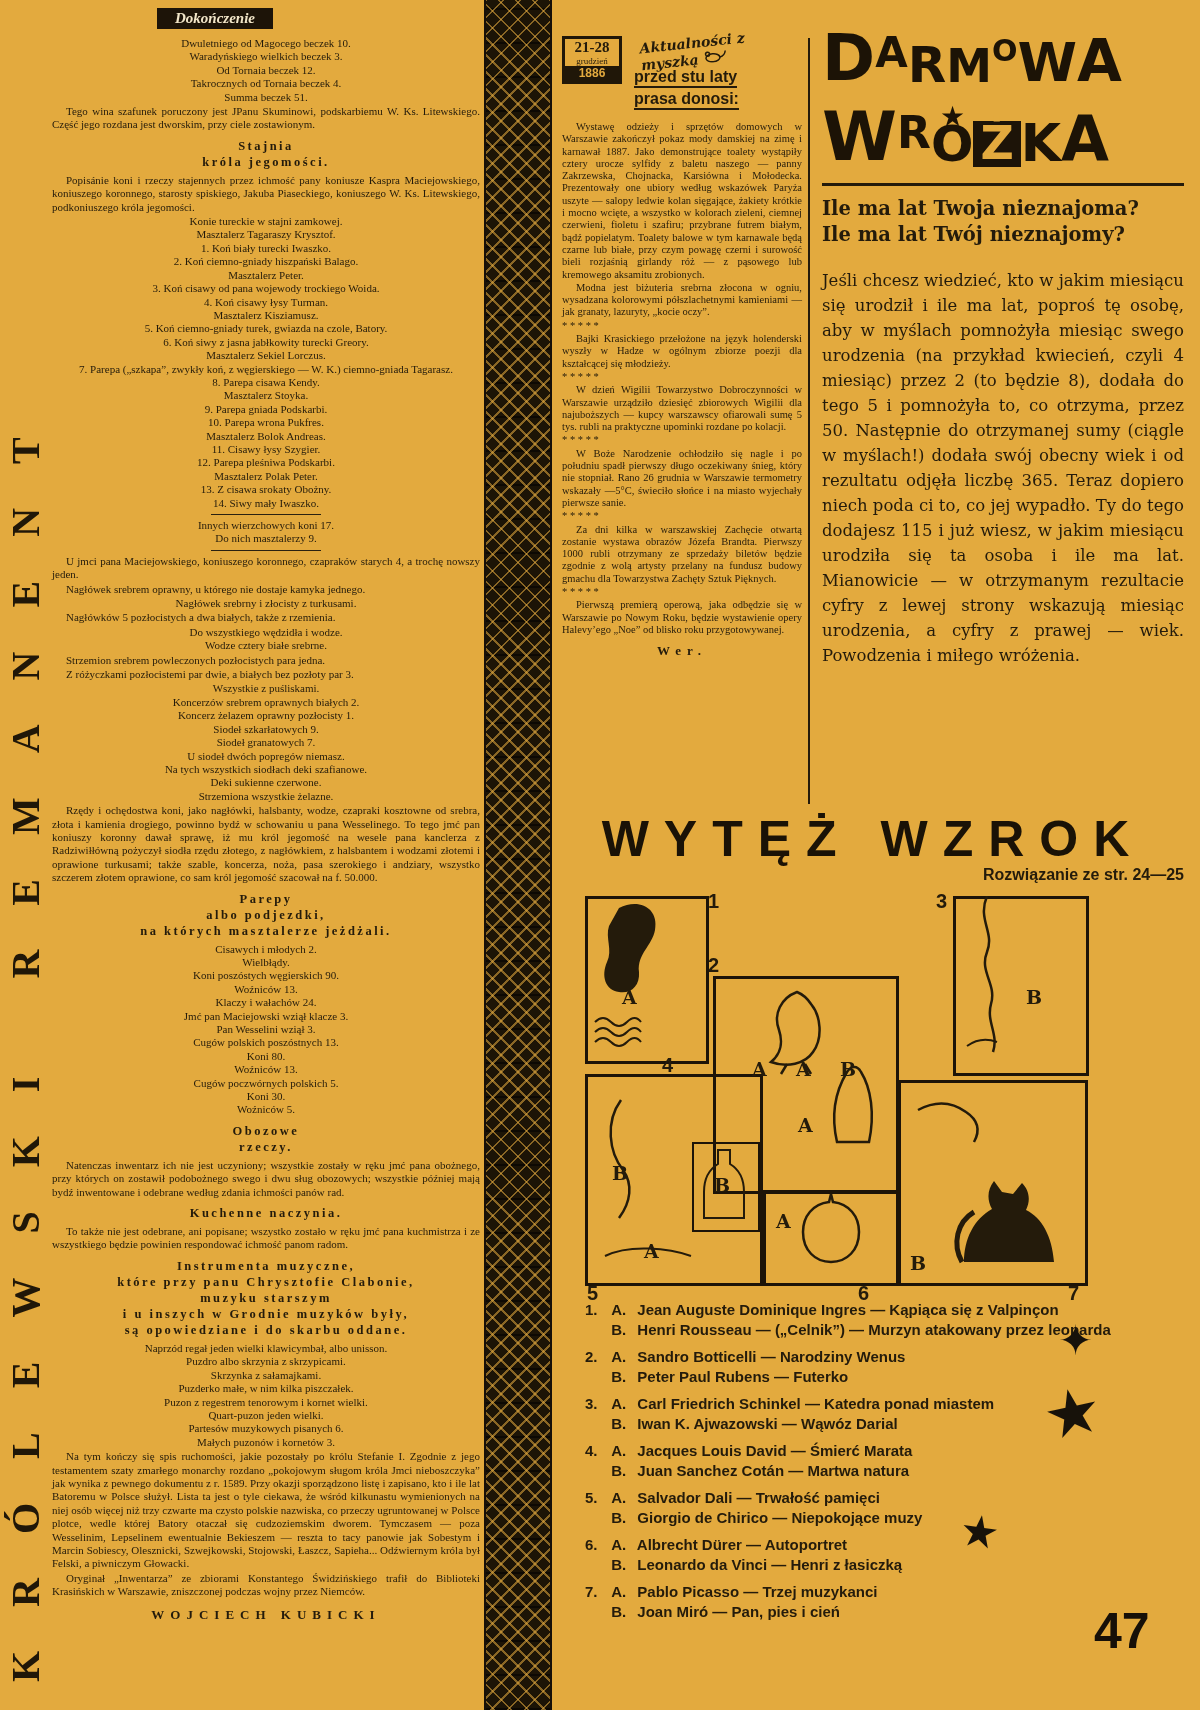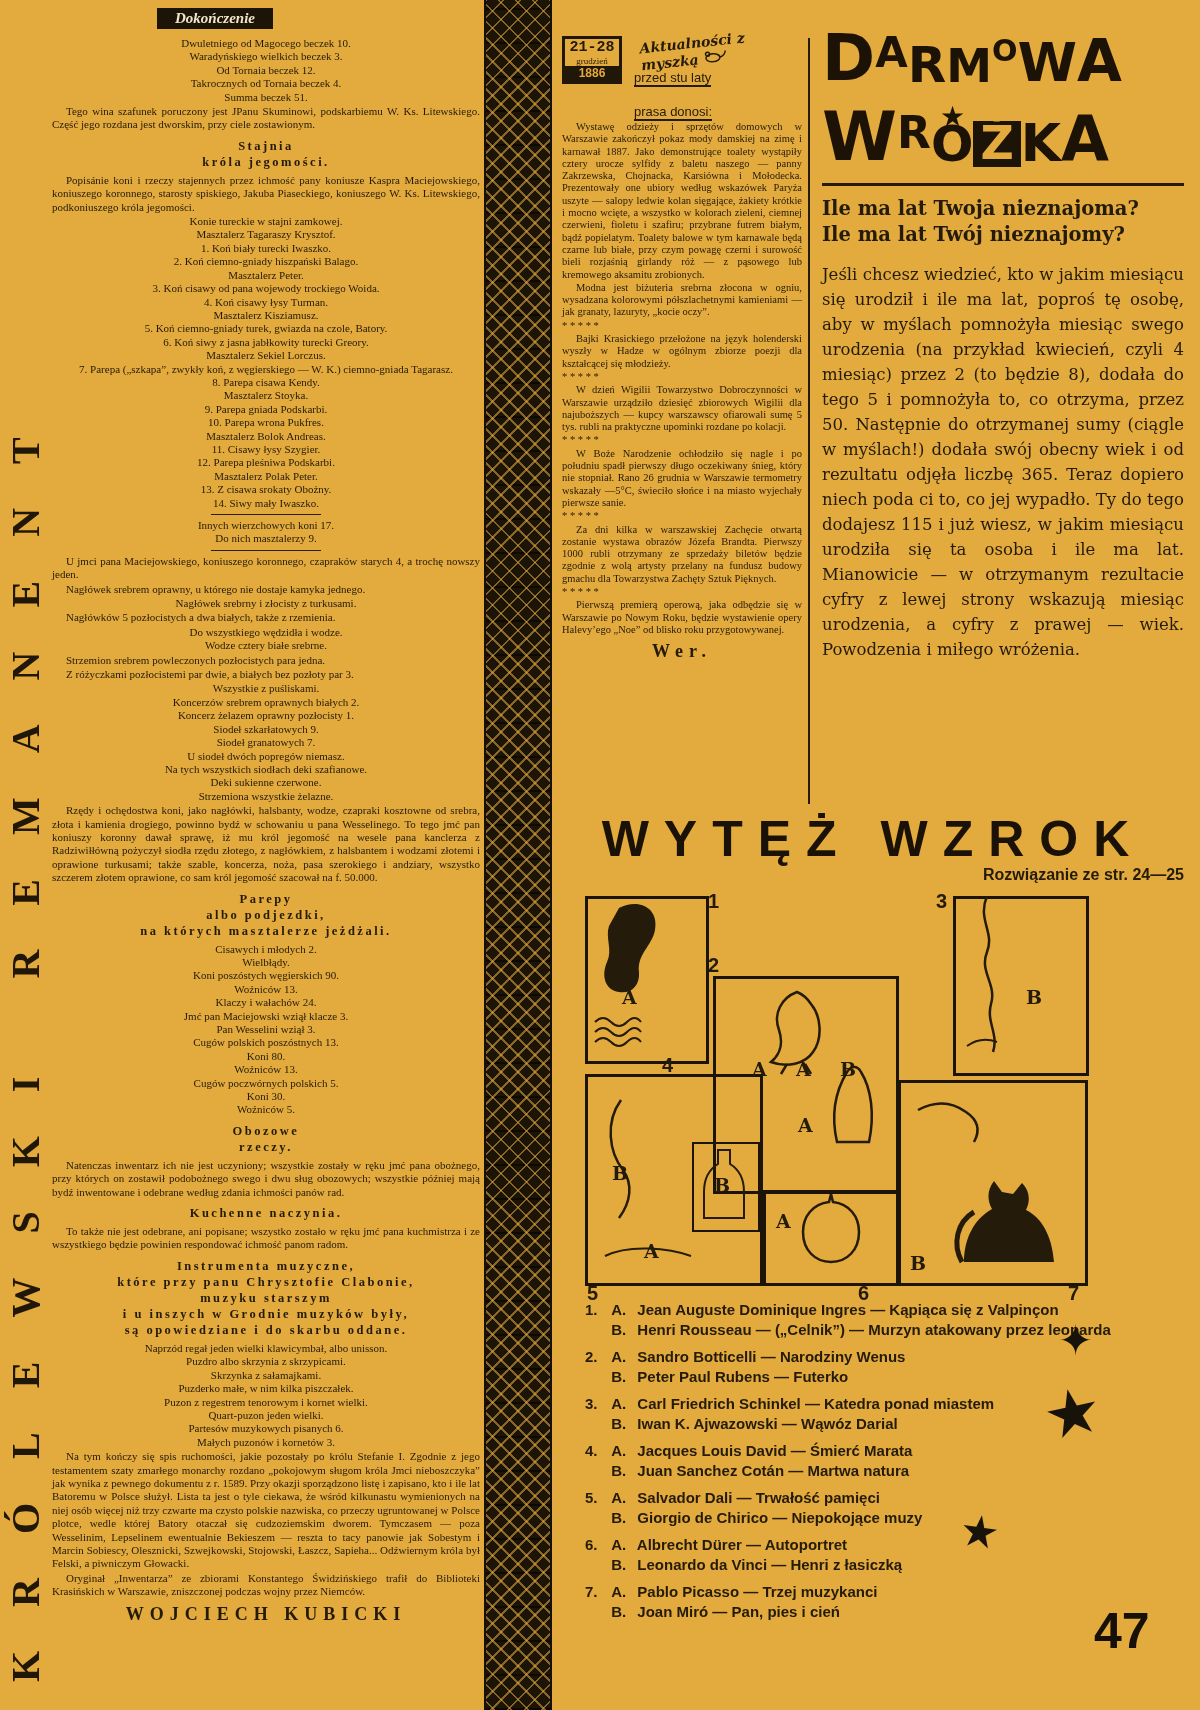--- a/index.html
+++ b/index.html
@@ -13,41 +13,41 @@
   
   .col-left{position:absolute;left:52px;top:8px;width:428px;}
   .badge{display:inline-block;margin:0 0 8px 105px;background:#1d1408;color:#f2e6c8;
          font-style:italic;font-weight:bold;font-size:15px;padding:2px 18px;}
   .art{font-size:11px;line-height:13.4px;}
   .b-c{text-align:center;}
   .b-p{text-align:justify;text-indent:14px;margin:1px 0;}
   .b-h{text-align:center;font-weight:bold;letter-spacing:2.5px;font-size:12.5px;
        line-height:16px;margin:6px 0 4px;white-space:pre-line;}
   .b-rule{height:1px;background:#2a2110;width:110px;margin:4px auto;}
-  .b-sig{text-align:center;font-weight:bold;letter-spacing:6px;font-size:18px;margin-top:9px;}
+  .b-sig{text-align:center;font-weight:bold;letter-spacing:6px;font-size:13px;margin-top:9px;}
   
   .strip{position:absolute;left:484px;top:0;width:64px;height:1710px;background-color:#1c1406;
     background-image:
       repeating-linear-gradient(45deg,rgba(227,170,62,0) 0 5px,rgba(227,170,62,.55) 5px 7px,rgba(227,170,62,0) 7px 12px),
       repeating-linear-gradient(-45deg,rgba(227,170,62,0) 0 5px,rgba(227,170,62,.55) 5px 7px,rgba(227,170,62,0) 7px 12px),
       repeating-linear-gradient(0deg,rgba(0,0,0,.55) 0 2px,rgba(0,0,0,0) 2px 34px);
     border-left:2px solid #171008;border-right:2px solid #171008;}
   
   .col-mid{position:absolute;left:562px;top:34px;width:240px;}
   .news-head{position:relative;height:86px;}
   .date-box{position:absolute;left:0;top:2px;width:54px;border:3px solid #201708;text-align:center;}
-  .date-top{font-weight:bold;font-size:15px;line-height:17px;font-family:Liberation Mono, monospace;}
+  .date-top{font-weight:bold;font-size:15px;line-height:17px;font-family:Liberation Serif, serif;}
   .date-mid{font-size:9px;line-height:10px;}
   .date-year{background:#201708;color:#e3aa3e;font-weight:bold;font-size:12px;line-height:15px;
              font-family:"Liberation Sans",sans-serif;}
   .logo{position:absolute;left:78px;top:-2px;width:160px;transform:rotate(-6deg);
         font-family:"DejaVu Serif",serif;font-style:italic;font-weight:bold;font-size:14px;}
   .taglines{position:absolute;left:72px;top:34px;}
-  .tag{font-weight:normal;font-size:13px;font-family:"Liberation Sans",sans-serif;
-       border-bottom:2px solid #241b0b;display:inline-block;margin-bottom:15px;}
+  .tag{font-weight:bold;font-size:16px;font-family:"Liberation Sans",sans-serif;
+       border-bottom:2px solid #241b0b;display:inline-block;margin-bottom:2px;}
   .news{font-size:10.5px;line-height:12.3px;}
   .vrule{position:absolute;left:808px;top:38px;height:766px;border-left:2px solid #241b0b;}
   
   .col-right{position:absolute;left:822px;top:30px;width:362px;}
   .f-title{position:relative;font-family:"DejaVu Sans",sans-serif;font-weight:bold;color:#1c1306;}
   .t-row{display:flex;align-items:flex-end;}
   .t-row span{line-height:.9;}
   .t-darmowa span:nth-child(1){font-size:64px;}
   .t-darmowa span:nth-child(2){font-size:42px;position:relative;top:-16px;}
   .t-darmowa span:nth-child(3){font-size:50px;}
@@ -58,21 +58,21 @@
   .t-wrozka{margin-top:18px;}
   .t-wrozka span:nth-child(1){font-size:68px;}
   .t-wrozka span:nth-child(2){font-size:44px;position:relative;top:-14px;}
   .t-wrozka span:nth-child(3){font-size:50px;}
   .t-wrozka span:nth-child(4){font-size:46px;background:#1d1408;color:#e3aa3e;padding:2px 7px;}
   .t-wrozka span:nth-child(5){font-size:52px;}
   .t-wrozka span:nth-child(6){font-size:62px;}
   .t-star{position:absolute;left:118px;top:70px;font-size:28px;}
   .f-rule{border-top:3px solid #241b0b;margin:16px 0 10px;}
   .f-q{font-family:"DejaVu Serif",serif;font-weight:bold;font-size:19.5px;line-height:26px;}
-  .f-body{margin-top:14px;font-family:"DejaVu Serif",serif;font-size:16.5px;line-height:25px;
+  .f-body{margin-top:20px;font-family:"DejaVu Serif",serif;font-size:16.5px;line-height:25px;
           text-align:justify;}
   
   .p-title{position:absolute;left:562px;top:810px;width:622px;text-align:center;
            font-family:"Liberation Sans",sans-serif;font-weight:bold;font-size:50px;
            letter-spacing:15px;color:#1a1206;}
   .p-sub{position:absolute;left:562px;top:866px;width:622px;text-align:right;
          font-family:"Liberation Sans",sans-serif;font-weight:bold;font-size:16px;}
   .puzzle{position:absolute;left:562px;top:890px;width:622px;height:420px;}
   .pbox{position:absolute;border:3px solid #1d1408;}
   .pb1{left:23px;top:6px;width:118px;height:162px;}

